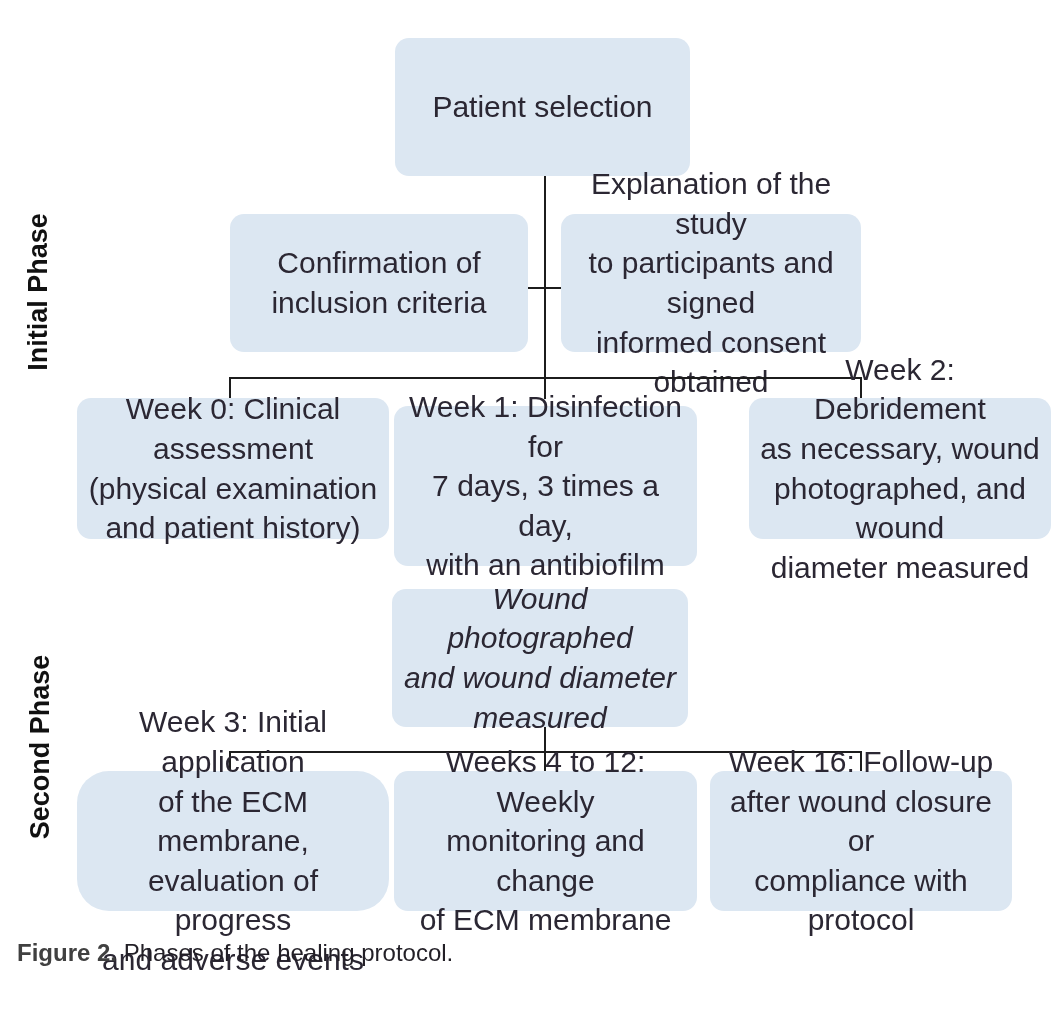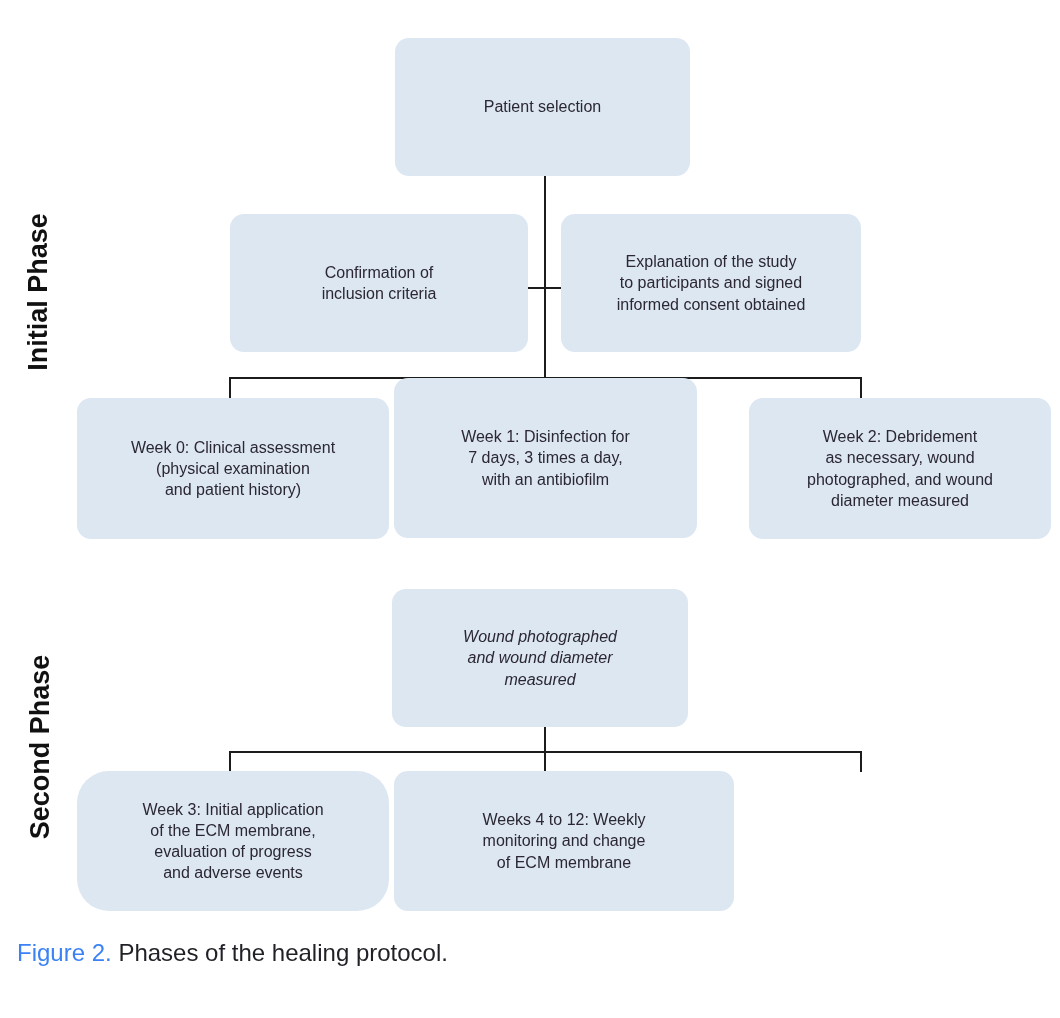--- a/index.html
+++ b/index.html
@@ -13,21 +13,21 @@
   }
   .box {
     position: absolute;
     background: #dce7f2;
     border-radius: 14px;
     display: flex;
     align-items: center;
     justify-content: center;
     text-align: center;
     color: #2b2733;
-    font-size: 16px;
+    font-size: 30px;
     line-height: 1.32;
     white-space: pre-line;
     box-sizing: border-box;
     padding: 10px 10px;
   }
   .hline { position: absolute; height: 1.5px; background: #1c1c1c; }
   .vline { position: absolute; width: 1.5px; background: #1c1c1c; }
   .phase-label {
     position: absolute;
     display: flex;
@@ -40,21 +40,21 @@
     white-space: nowrap;
   }
   .caption {
     position: absolute;
     left: 17px;
     top: 936px;
     color: #221f26;
     font-size: 24px;
     line-height: 1.38;
   }
-  .caption b { font-weight: normal; color: #3b82f6; margin-top: 22px; }
+  .caption b { font-weight: bold; color: #404040; margin-top: 22px; }
 </style>
 </head>
 <body>
 
 <div class="canvas">
 
   <div class="phase-label" style="left:-48px; top:271px; width:172px; height:42px;">Initial Phase</div>
   <div class="phase-label" style="left:-51px; top:726px; width:182px; height:42px;">Second Phase</div>
 
   <div class="box" style="left:395px; top:38px; width:295px; height:138px;">Patient selection</div>
@@ -69,21 +69,21 @@
   <div class="box" style="left:230px; top:214px; width:298px; height:138px;">Confirmation of
 inclusion criteria</div>
 
   <div class="hline" style="left:229px; top:377px; width:633px;"></div>
   <div class="vline" style="left:229px; top:377px; height:22px;"></div>
   <div class="vline" style="left:860px; top:377px; height:22px;"></div>
 
   <div class="box" style="left:77px; top:398px; width:312px; height:141px;">Week 0: Clinical assessment
 (physical examination
 and patient history)</div>
-  <div class="box" style="left:394px; top:378px; width:303px; height:160px;">Week 1: Disinfection for
+  <div class="box" style="left:394px; top:406px; width:303px; height:160px;">Week 1: Disinfection for
 7 days, 3 times a day,
 with an antibiofilm</div>
   <div class="box" style="left:710px; top:398px; width:302px; height:141px;margin-left:39px;">Week 2: Debridement
 as necessary, wound
 photographed, and wound
 diameter measured</div>
 
   <div class="box" style="left:392px; top:589px; width:296px; height:138px;font-style:italic;">Wound photographed
 and wound diameter
 measured</div>
@@ -91,21 +91,24 @@
   <div class="vline" style="left:544px; top:727px; height:45px;"></div>
 
   <div class="hline" style="left:229px; top:751px; width:633px;"></div>
   <div class="vline" style="left:229px; top:751px; height:21px;"></div>
   <div class="vline" style="left:860px; top:751px; height:21px;"></div>
 
   <div class="box" style="left:77px; top:771px; width:312px; height:140px;border-radius:32px;">Week 3: Initial application
 of the ECM membrane,
 evaluation of progress
 and adverse events</div>
-  <div class="box" style="left:394px; top:771px; width:340px; height:140px;">Weeks 4 to 12: Weekly
+  <div class="box" style="left:394px; top:771px; width:303px; height:140px;">Weeks 4 to 12: Weekly
 monitoring and change
 of ECM membrane</div>
+  <div class="box" style="left:710px; top:771px; width:302px; height:140px;">Week 16: Follow-up
+after wound closure or
+compliance with protocol</div>
 
   <div class="caption">
     <div><b>Figure 2.</b><span> Phases of the healing protocol.</span></div>
   </div>
 
 </div>
 
 </body></html>

